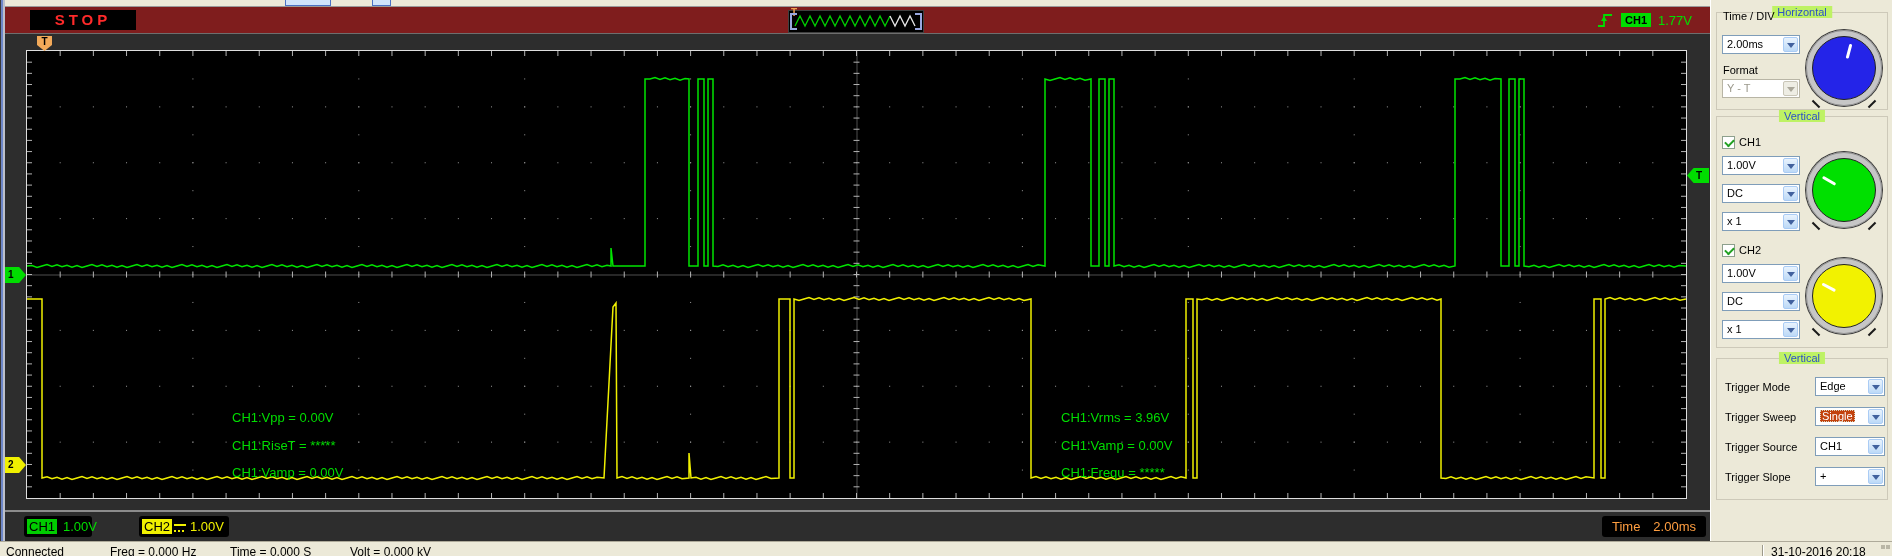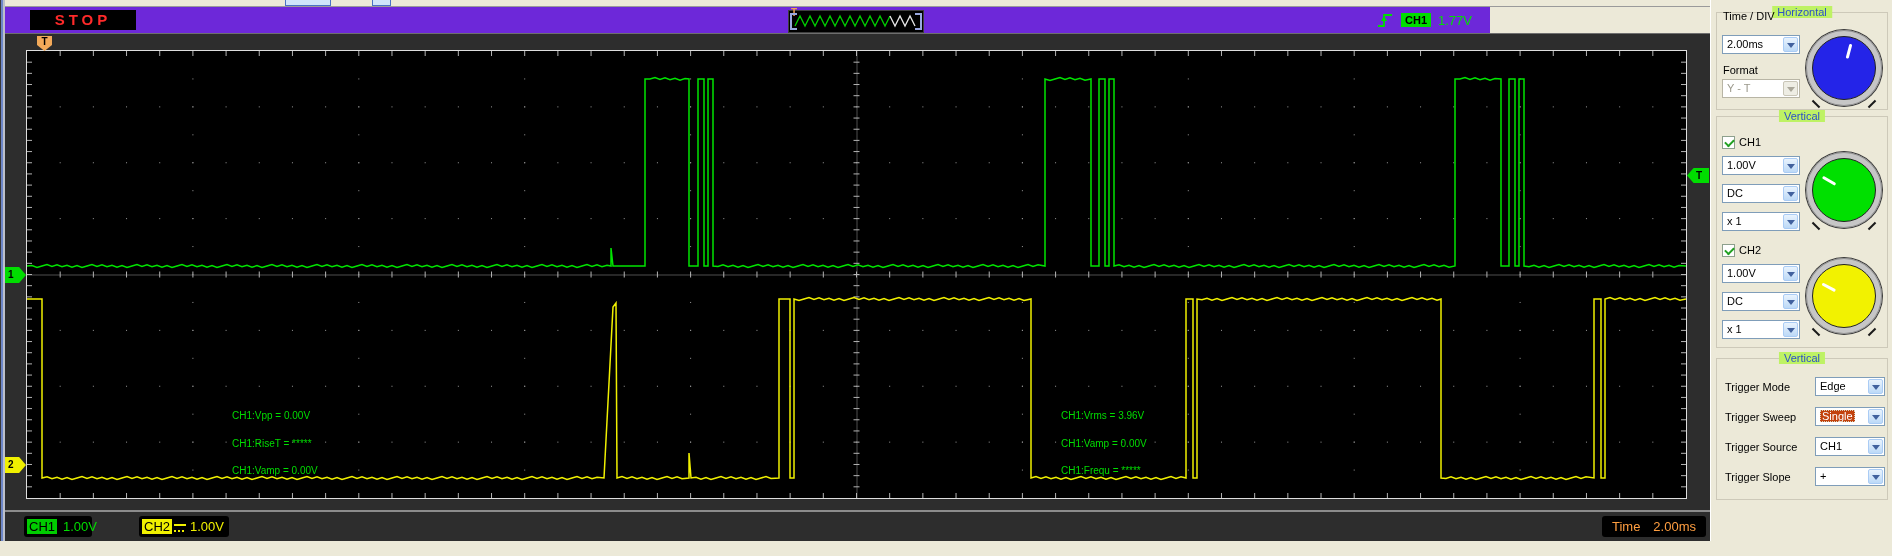--- a/index.html
+++ b/index.html
@@ -4,39 +4,39 @@
 <style>
   html,body{margin:0;padding:0;background:#777;}
   #app{position:relative;width:1892px;height:556px;background:#ece9d8;
        font-family:"Liberation Sans",sans-serif;overflow:hidden;}
 
   
   .sliver-frag{position:absolute;top:0;height:5px;background:#cfe3fb;border:1px solid #4a72c6;border-top:none;}
   #top-edge-line{position:absolute;left:0;top:6px;width:1710px;height:1px;background:#9a9a9a;}
 
   
-  #top-bar{position:absolute;left:0;top:7px;width:1490px;height:26px;background:#6d28d9;}
+  #top-bar{position:absolute;left:0;top:7px;width:1710px;height:26px;background:#7f1d1d;}
   #stop-btn{position:absolute;left:30px;top:3px;width:106px;height:20px;background:#000;
             color:#ff2a2a;font-size:15px;font-weight:bold;letter-spacing:4px;text-align:center;line-height:20px;}
   #preview{position:absolute;left:788px;top:3px;width:134px;height:21px;background:#000;border:1px solid #3f3f3f;}
   #preview .bracket{position:absolute;top:2px;bottom:2px;width:5px;border:2px solid #9aa8e0;}
   #preview .bl{left:1px;border-right:none;}
   #preview .br{right:1px;border-left:none;}
   #preview-t{position:absolute;left:2px;top:-3px;color:#f0a050;font-size:10px;font-weight:bold;line-height:10px;}
   #preview-svg{position:absolute;left:0;top:0;}
   #trig-readout{position:absolute;right:18px;top:3px;height:20px;display:flex;align-items:center;gap:7px;}
   #trig-readout .ch-chip{background:#00dd00;color:#000;font-size:11px;font-weight:bold;padding:1px 4px;line-height:12px;}
   #trig-readout .level{color:#00e000;font-size:13px;}
 
   
   #main-frame{position:absolute;left:0;top:33px;width:1710px;height:477px;background:#2d2d2d;border-top:1px solid #6e6e6e;}
   #left-strip{position:absolute;left:0;top:0;width:5px;height:541px;z-index:6;
       background:linear-gradient(to right,#3a3a3a 0 1px,#6e87c8 1px 3px,#bcc0ca 3px 5px);}
   #plot{position:absolute;left:26px;top:16px;width:1659px;height:447px;background:#000;border:1px solid #dedede;}
-  .meas{position:absolute;color:#00dd00;font-size:10px;white-space:pre;}
+  .meas{position:absolute;color:#00dd00;font-size:13px;white-space:pre;}
   .mL{left:205px;} .mR{left:1034px;text-align:center;}
   .r1{top:359px;} .r2{top:387px;} .r3{top:414px;}
 
   
   .flag{position:absolute;font-size:10px;font-weight:bold;color:#000;line-height:16px;z-index:5;}
   #marker-top{left:37px;top:2px;width:15px;height:15px;background:#f2a959;text-align:center;line-height:12px;
       clip-path:polygon(0 0,100% 0,100% 60%,50% 100%,0 60%);}
   #marker-ch1{left:3px;top:233px;width:23px;height:16px;background:#00dd00;padding-left:0;text-align:left;text-indent:5px;
       clip-path:polygon(0 0,70% 0,100% 50%,70% 100%,0 100%);}
   #marker-ch2{left:3px;top:423px;width:23px;height:16px;background:#f0f000;text-indent:5px;
@@ -948,14 +948,23 @@
       <span class="val">CH1</span>
       <span class="arrow"></span>
     </div>
     <span class="lbl" id="lbl-tslope">Trigger Slope</span>
     <div class="combo trig-combo" id="combo-tslope">
       <span class="val">+</span>
       <span class="arrow"></span>
     </div>
   </div>
 
+  <div id="status-bar">
+    <span id="st-conn">Connected</span>
+    <span id="st-freq">Freq = 0.000 Hz</span>
+    <span id="st-time">Time = 0.000 S</span>
+    <span id="st-volt">Volt = 0.000 kV</span>
+    <span class="st-sep"></span>
+    <span id="st-date">31-10-2016 20:18</span>
+    <span class="grip"></span>
+  </div>
 
 </div>
 
 </body></html>

